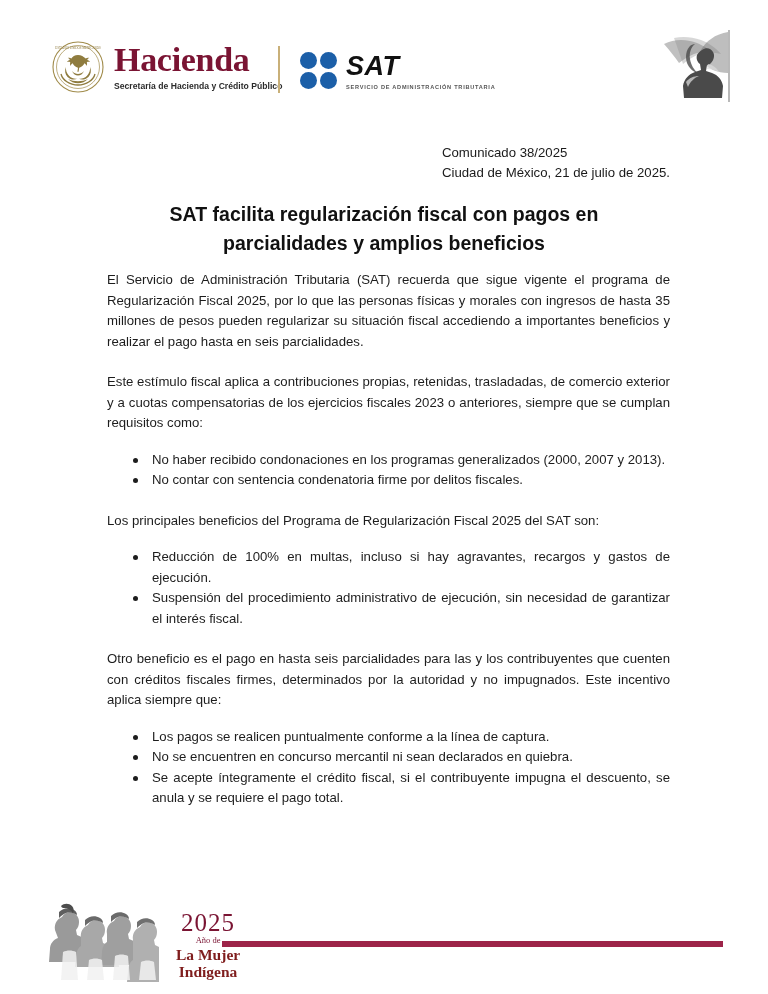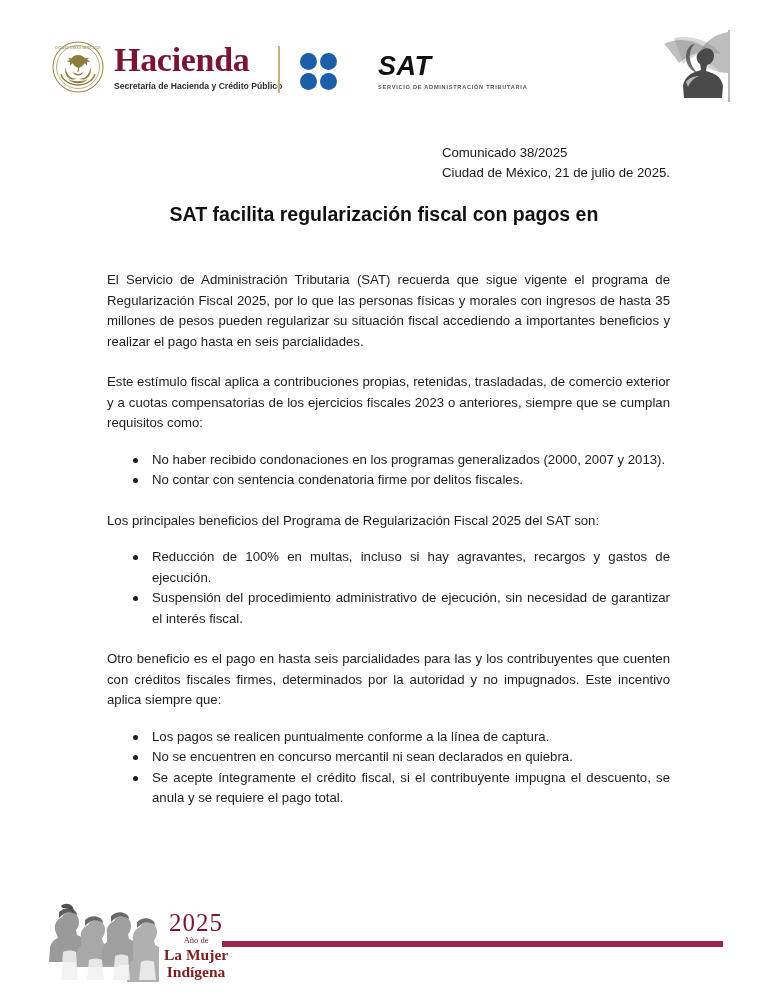--- a/index.html
+++ b/index.html
@@ -63,22 +63,21 @@
     top: 46px;
     width: 2px;
     height: 47px;
     background: #c9b079;
   }
   .sat-block {
     position: absolute;
     left: 300px;
     top: 50px;
     display: flex;
-    align-items: flex-end;
-    gap: 32px;
+    align-items: center;
   }
   .sat-dots {
     width: 38px;
     height: 38px;
     position: relative;
     flex: 0 0 38px;
   }
   .sat-dots span {
     position: absolute;
     width: 17px;
@@ -197,21 +196,21 @@
     bottom: 12px;
     display: flex;
     align-items: flex-end;
   }
   .women-art {
     width: 112px;
     height: 82px;
     flex: 0 0 112px;
   }
   .year-block {
-    margin-left: 5px;
+    margin-left: 17px;
     text-align: center;
     padding-bottom: 2px;
   }
   .year-2025 {
     font-family: "Liberation Serif", serif;
     font-size: 25px;
     line-height: 25px;
     font-weight: normal;
     color: #7a1433;
     letter-spacing: 1px;
@@ -298,20 +297,21 @@
   </div>
 </div>
 
 <div class="meta">
   <div>Comunicado 38/2025</div>
   <div>Ciudad de México, 21 de julio de 2025.</div>
 </div>
 
 <div class="doc-title">
   <div>SAT facilita regularización fiscal con pagos en</div>
+  <div>parcialidades y amplios beneficios</div>
 </div>
 
 <div class="body-wrap">
 
   <p class="para">El Servicio de Administración Tributaria (SAT) recuerda que sigue vigente el programa de Regularización Fiscal 2025, por lo que las personas físicas y morales con ingresos de hasta 35 millones de pesos pueden regularizar su situación fiscal accediendo a importantes beneficios y realizar el pago hasta en seis parcialidades.</p>
   <div class="spacer-para"></div>
 
   <p class="para">Este estímulo fiscal aplica a contribuciones propias, retenidas, trasladadas, de comercio exterior y a cuotas compensatorias de los ejercicios fiscales 2023 o anteriores, siempre que se cumplan requisitos como:</p>
   <div class="spacer-list"></div>
 

